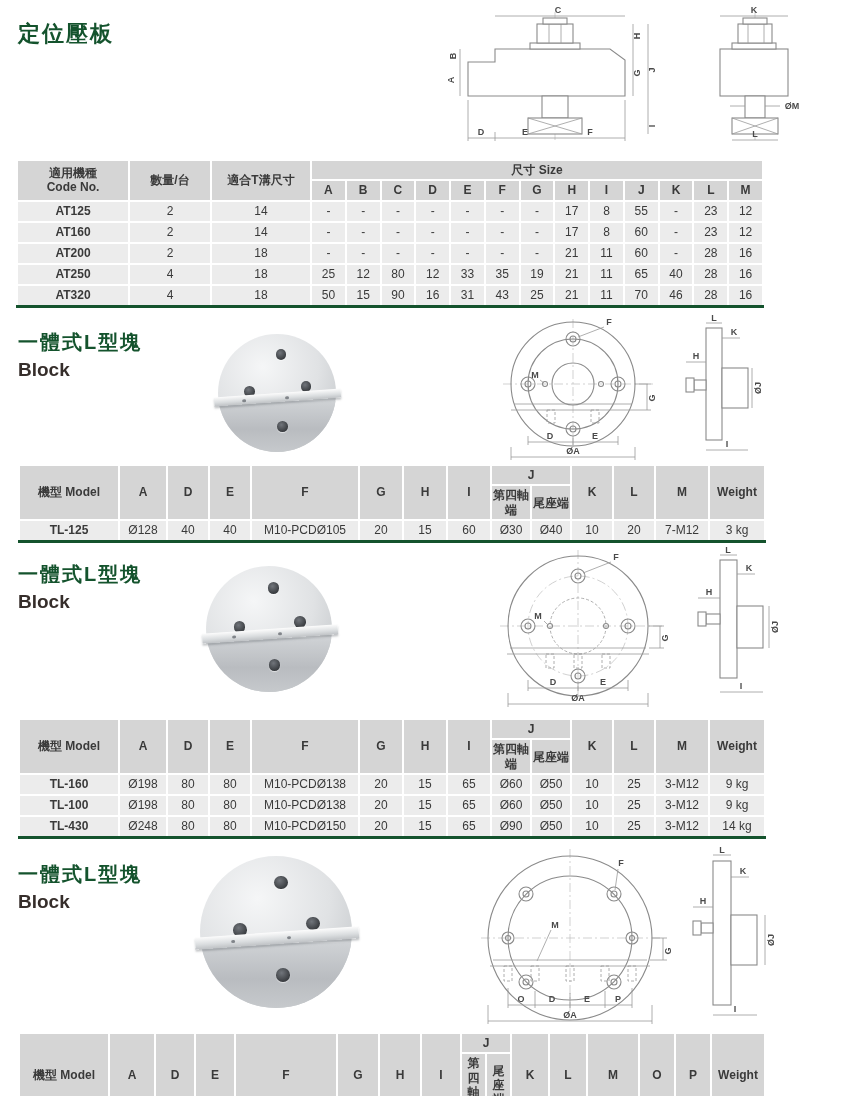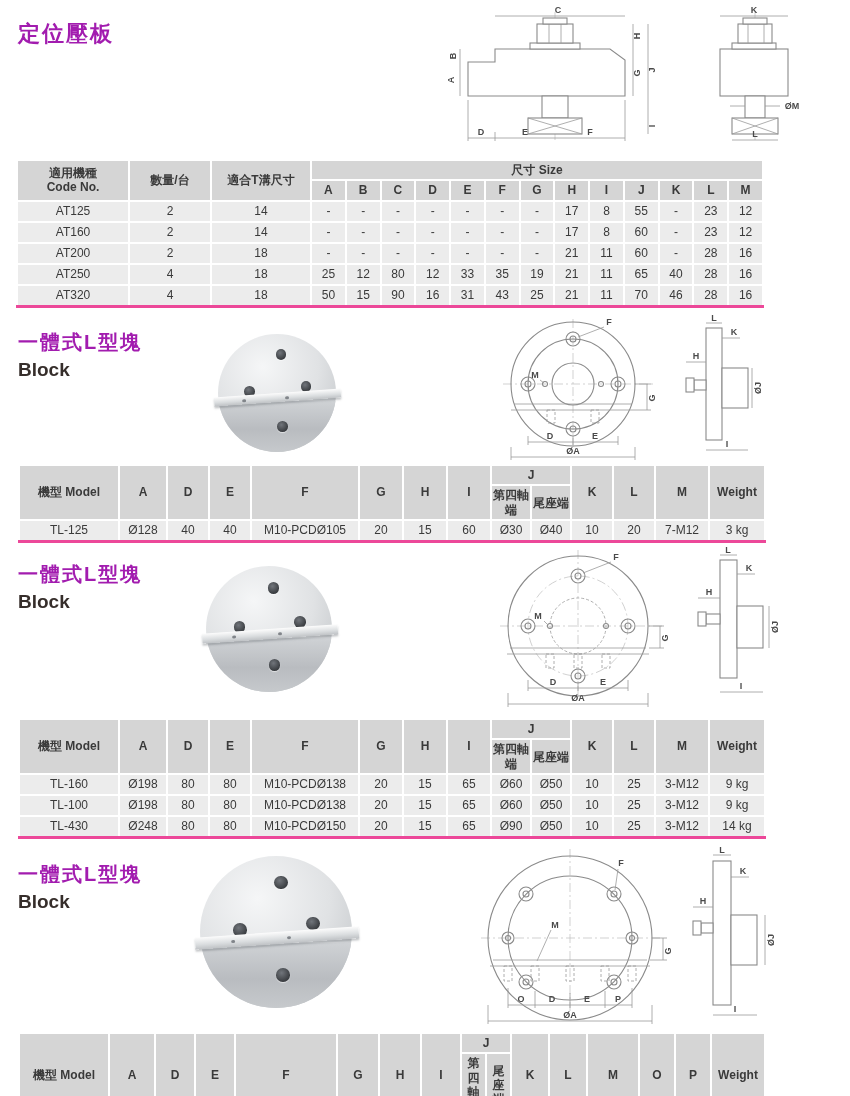--- a/index.html
+++ b/index.html
@@ -1,32 +1,32 @@
 <!DOCTYPE html>
 <html><head>
 <meta charset="utf-8">
 <style>
   html,body{margin:0;padding:0;background:#fff;}
   .page{position:relative;width:850px;height:1096px;background:#fff;overflow:hidden;
         font-family:"Liberation Sans","DejaVu Sans",sans-serif;}
   .abs{position:absolute;}
-  .title-zh{font-size:22px;font-weight:bold;color:#a21caf;letter-spacing:2px;line-height:1.25;}
+  .title-zh{font-size:22px;font-weight:bold;color:#14532d;letter-spacing:2px;line-height:1.25;}
   .title-en{font-size:20px;font-weight:bold;color:#362e2b;line-height:1.25;}
   .sec-title .title-zh{font-size:20px;}
   .sec-title .title-en{font-size:19px;margin-top:3px;}
 
   
   .tblwrap{width:748px;}
   .tbl{border-collapse:collapse;table-layout:fixed;width:748px;color:#3a3a3a;}
   .tbl th{background:#d5d5d5;font-size:12px;font-weight:bold;white-space:pre-line;
           padding:2px 1px;border:2px solid #fff;text-align:center;line-height:1.2;}
   .tbl td{background:#ececec;font-size:12px;padding:2px 1px;border:2px solid #fff;
           text-align:center;height:15px;line-height:1.2;}
-  .tbl td:first-child{font-weight:normal;}
-  .tbl tbody tr:last-child td{border-bottom:3px solid #ec4899;}
+  .tbl td:first-child{font-weight:bold;}
+  .tbl tbody tr:last-child td{border-bottom:3px solid #14532d;}
 
   
   .photo{position:absolute;}
   .disc{position:absolute;left:0;top:0;right:0;bottom:0;border-radius:50%;overflow:hidden;
         background:radial-gradient(circle at 38% 28%,#f5f6f7,#e0e2e4 50%,#c9cccf 78%,#b4b7bb);}
   .lower{position:absolute;left:0;right:0;top:57%;bottom:0;
         background:linear-gradient(180deg,#cfd2d5,#b9bcc0 55%,#c6c9cc);}
   .shelf{position:absolute;left:-3%;right:-5%;top:50%;height:8%;
         background:linear-gradient(180deg,#fcfcfc,#dadddf 60%,#bfc2c5);
         transform:rotate(-4deg);box-shadow:0 2px 2px rgba(90,95,100,.35);}

